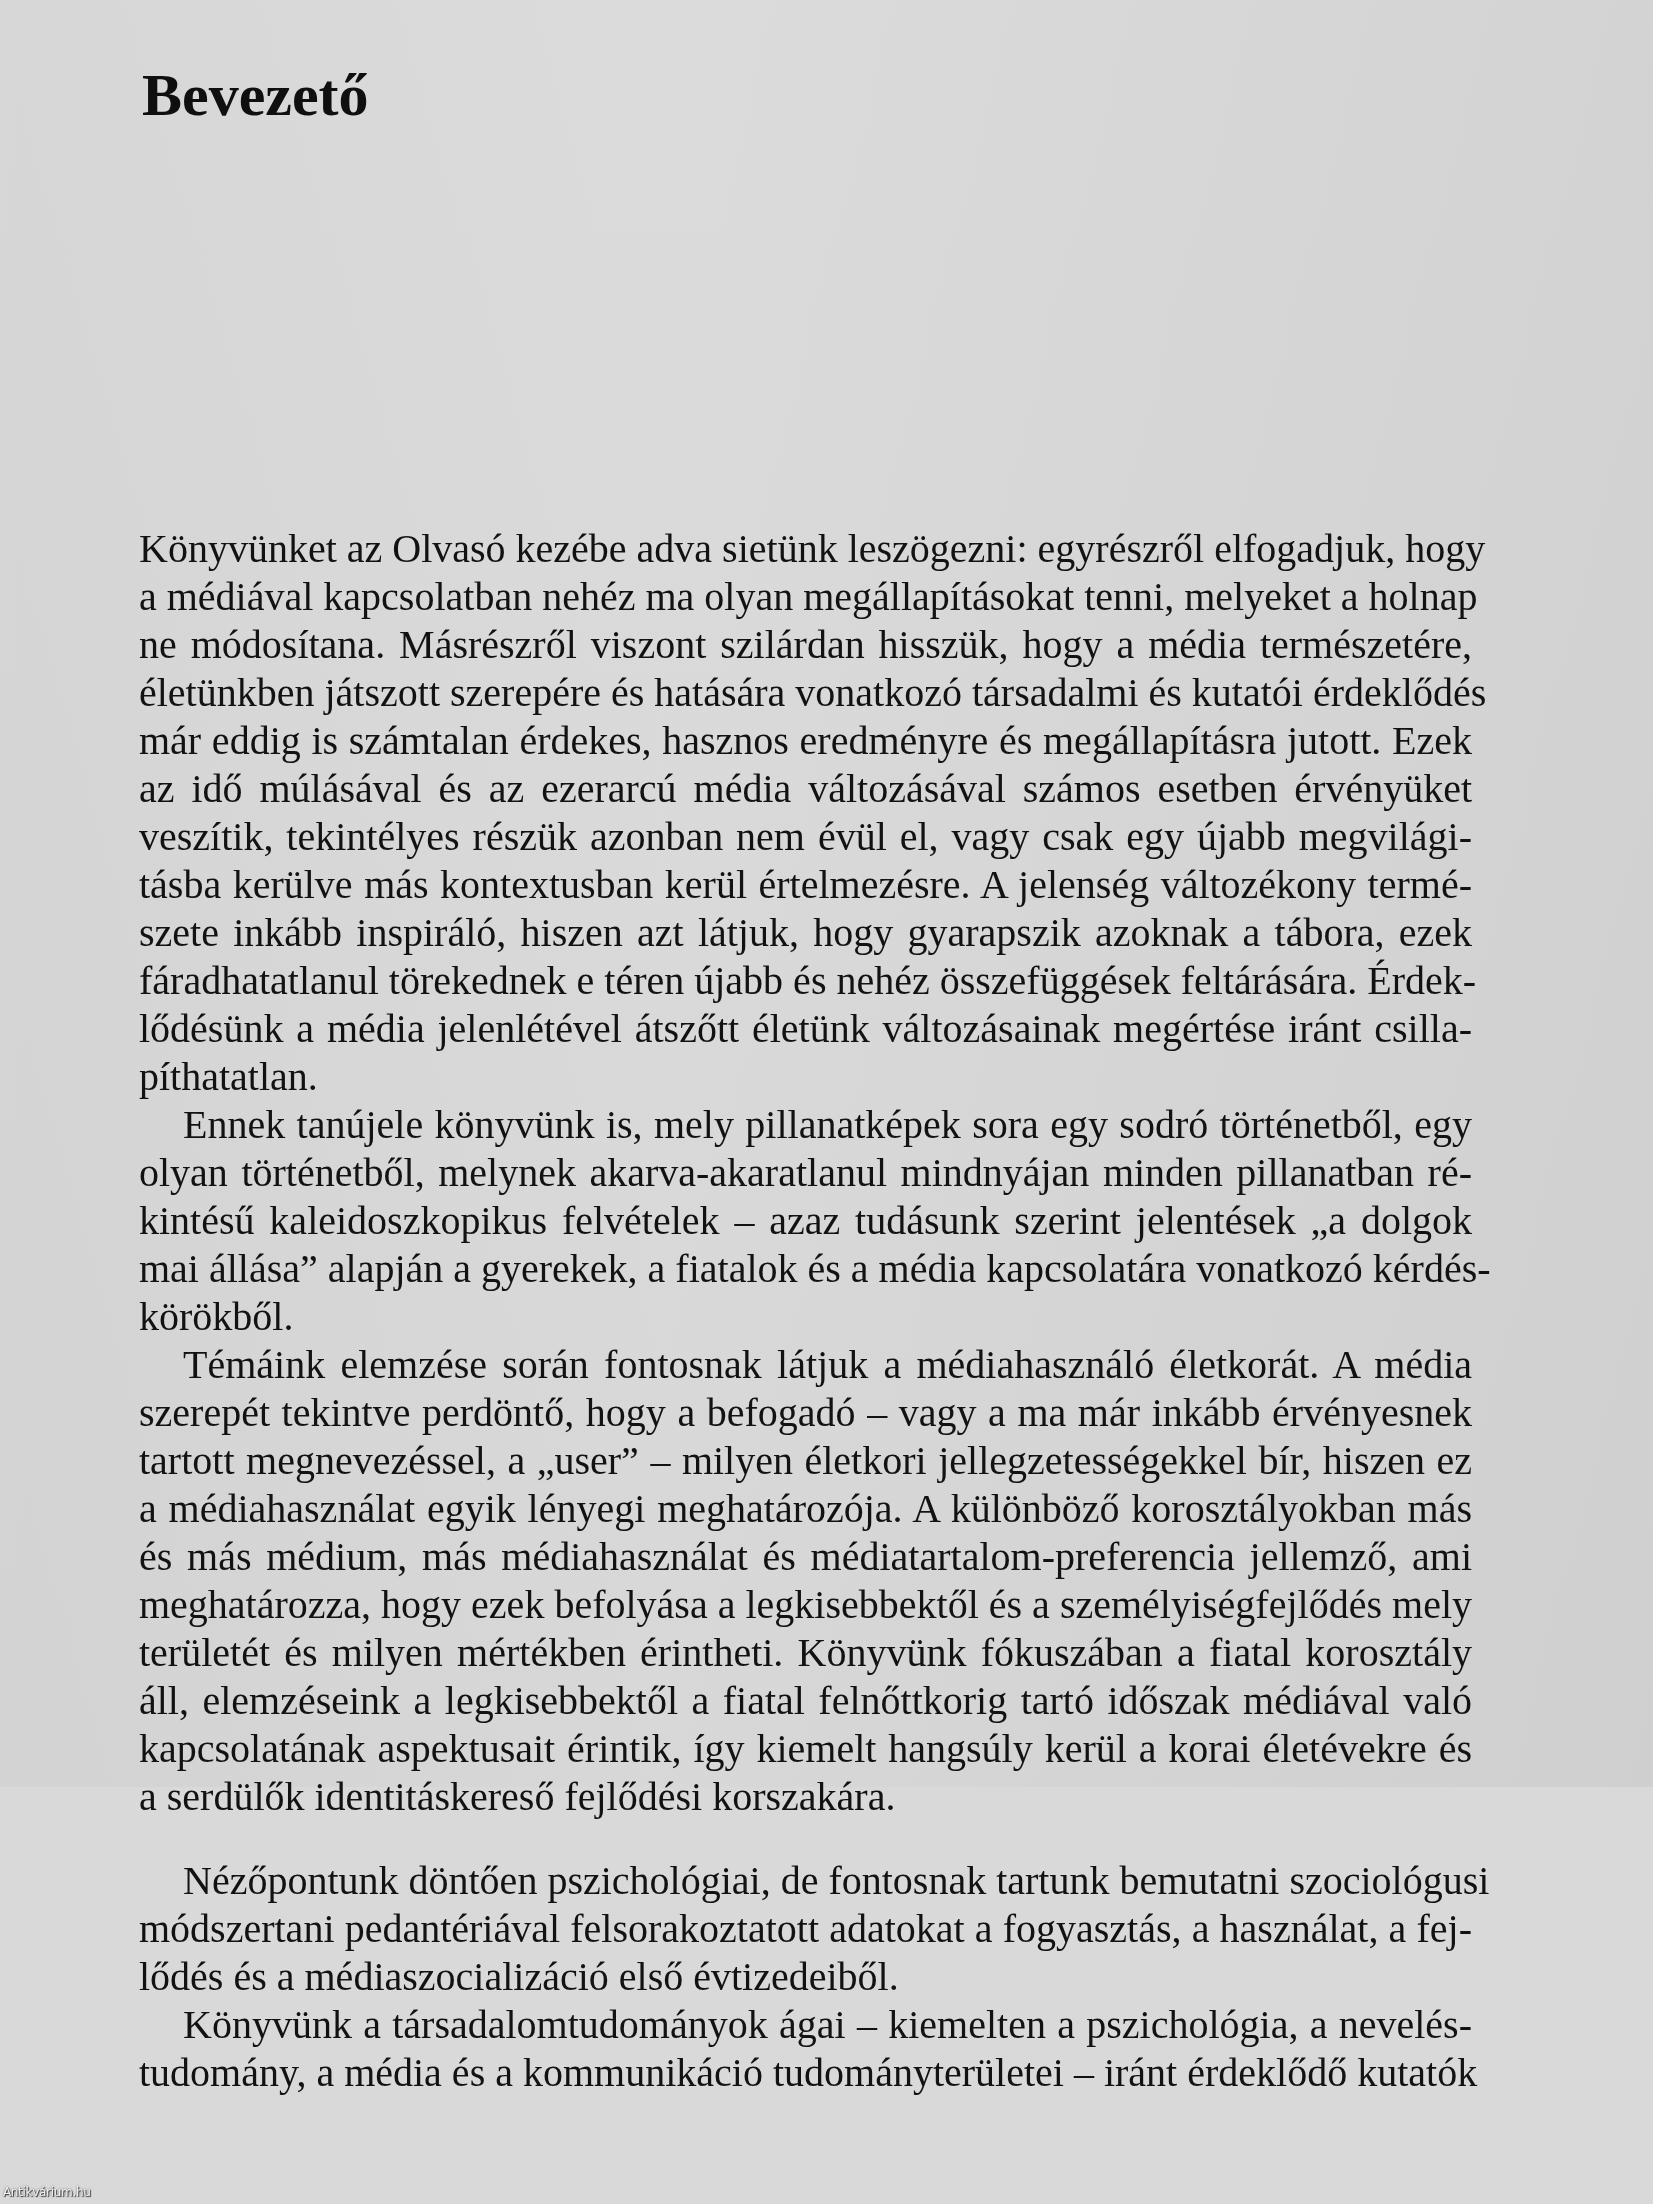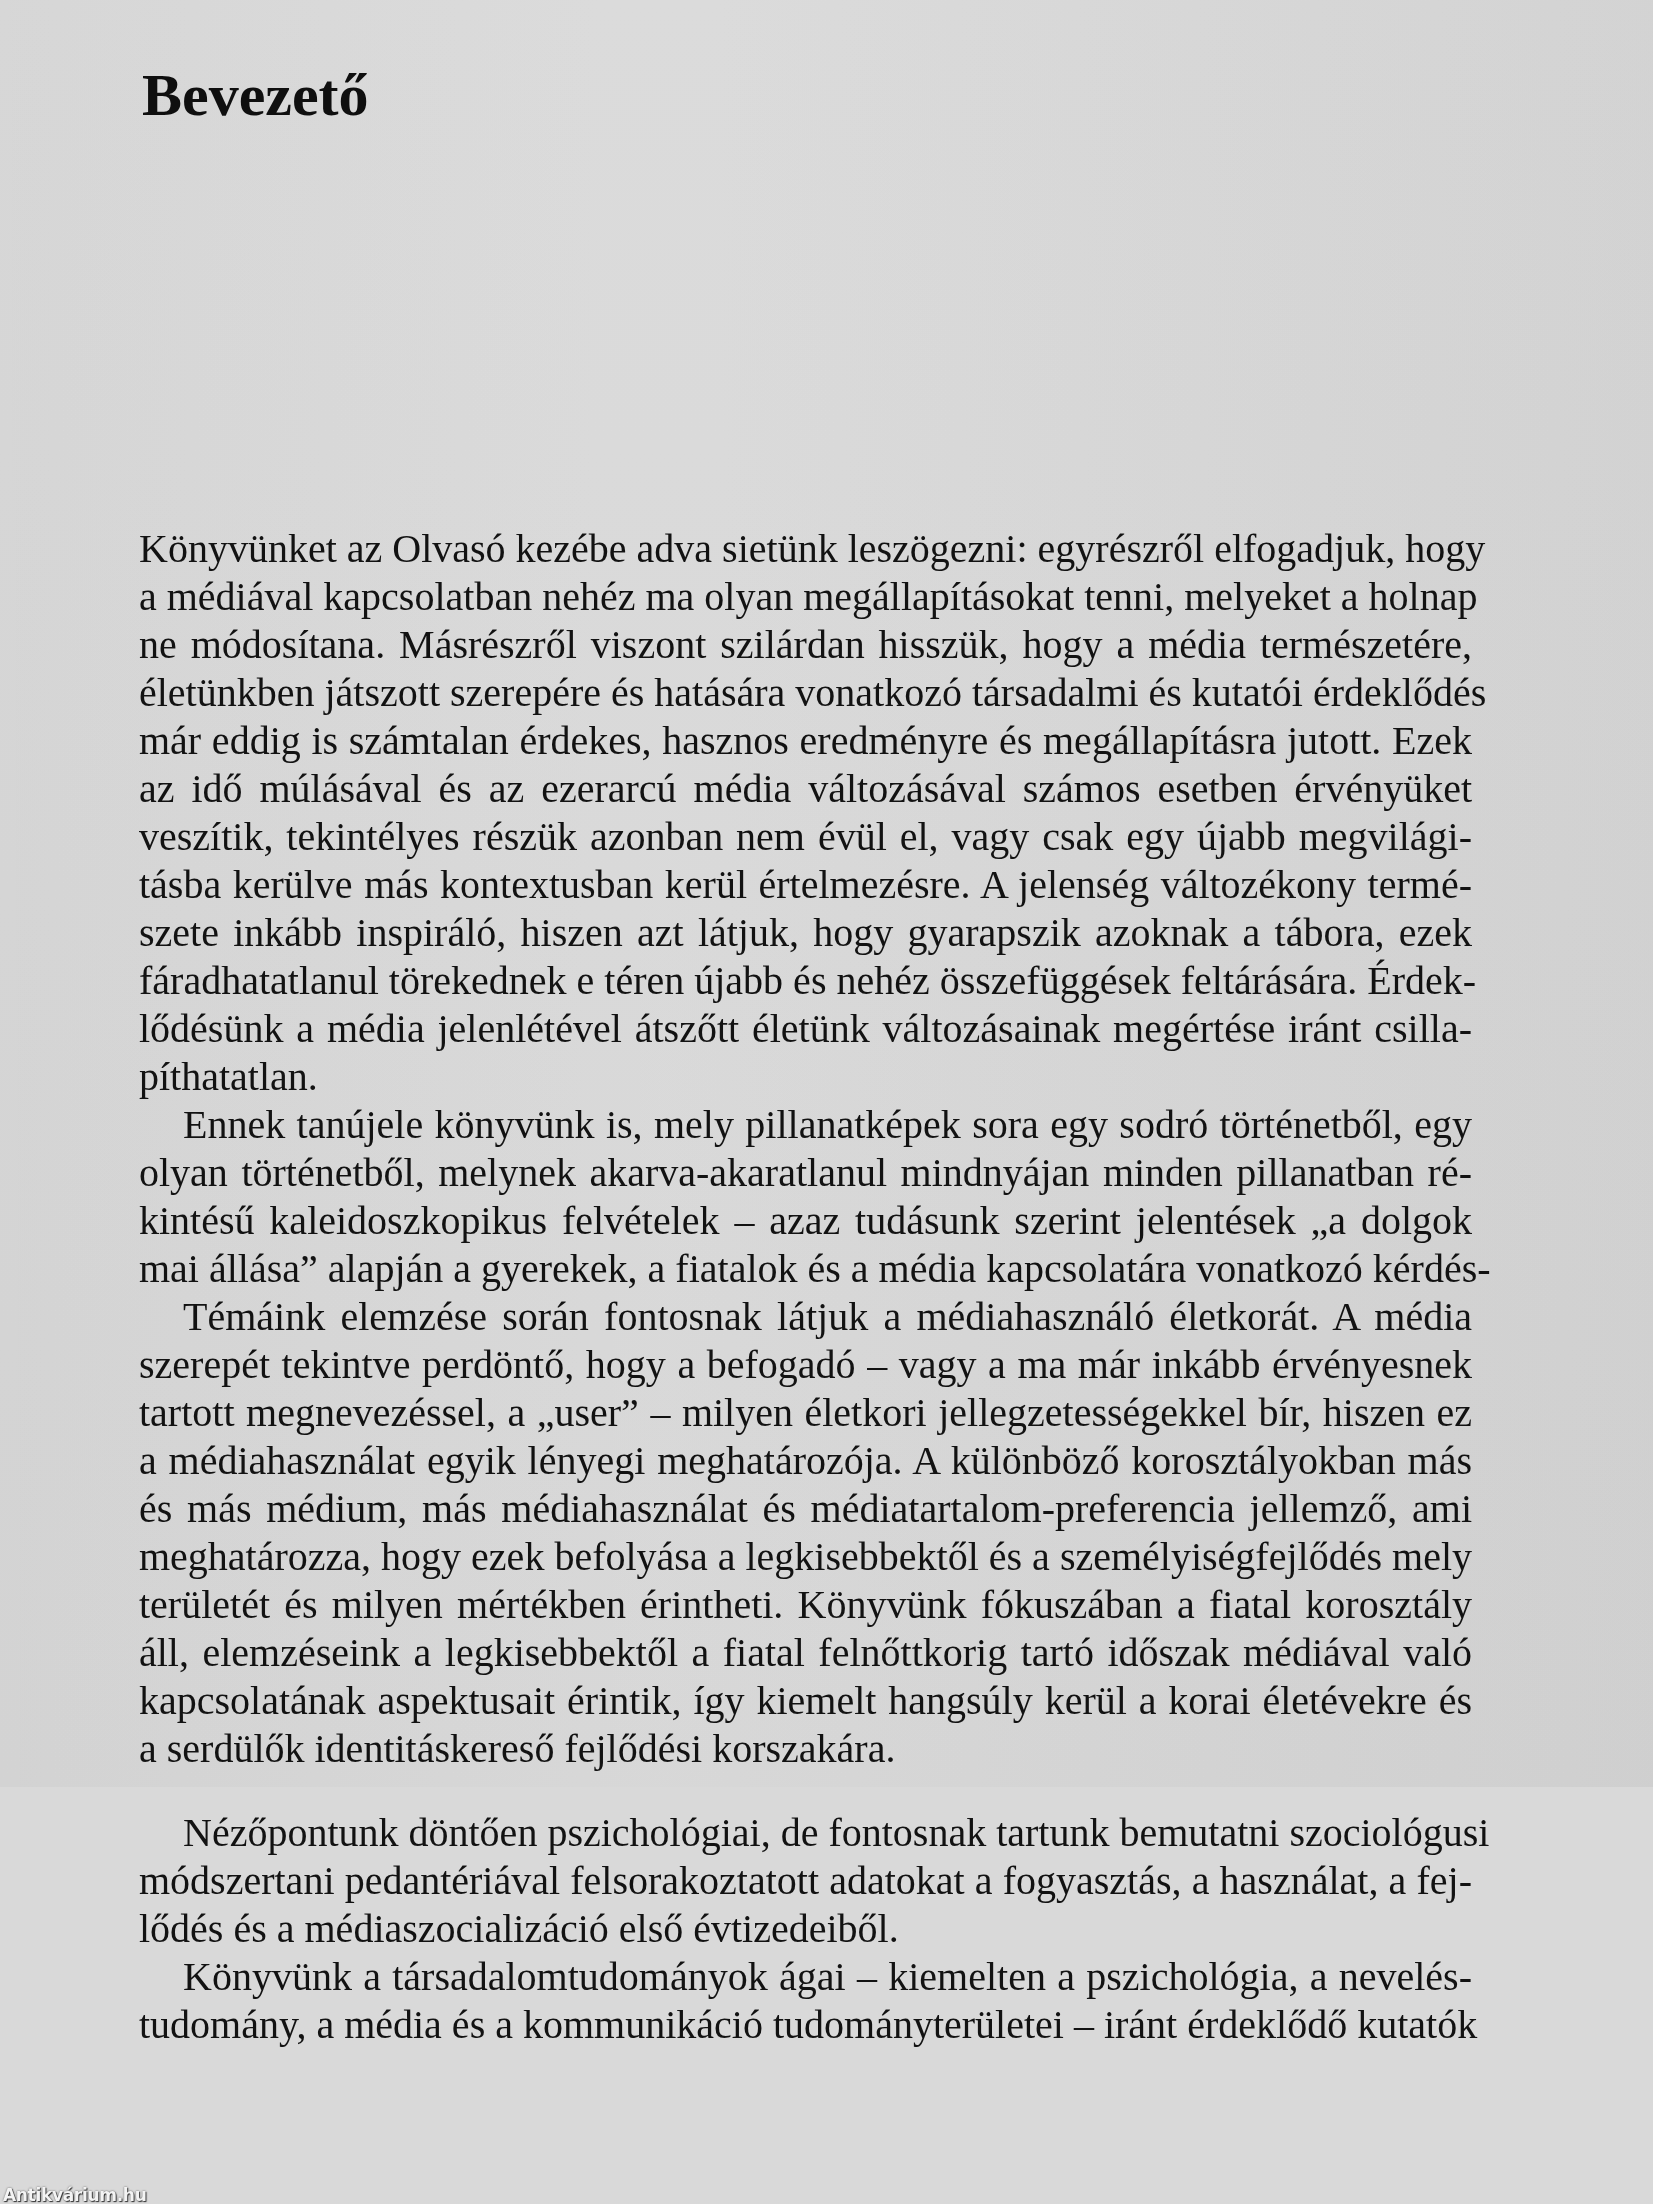--- a/index.html
+++ b/index.html
@@ -61,22 +61,22 @@
       white-space: nowrap;
     }
     .line.last {
       text-align-last: left;
     }
     .watermark {
       position: absolute;
       left: 2.9px;
       top: 2185px;
       font-family: "DejaVu Sans", "Liberation Sans", sans-serif;
-      font-weight: bold;
-      font-size: 17px;
+      font-weight: normal;
+      font-size: 12px;
       letter-spacing: -0.3px;
       color: #f4f4f4;
       text-shadow: 1px 1px 1px #333, 0 0 1.9px #555;
     }
   </style>
 </head>
 <body>
 
 <div class="page">
   <h1 class="heading">Bevezető</h1>
@@ -94,20 +94,21 @@
       <span class="line">szete inkább inspiráló, hiszen azt látjuk, hogy gyarapszik azoknak a tábora, ezek</span>
       <span class="line">fáradhatatlanul törekednek e téren újabb és nehéz összefüggések feltárására. Érdek-</span>
       <span class="line">lődésünk a média jelenlétével átszőtt életünk változásainak megértése iránt csilla-</span>
       <span class="line last">píthatatlan.</span>
     </p>
     <p class="para indent" style="text-indent: 0px;">
       <span class="line" style="padding-left: 44px;">Ennek tanújele könyvünk is, mely pillanatképek sora egy sodró történetből, egy</span>
       <span class="line">olyan történetből, melynek akarva-akaratlanul mindnyájan minden pillanatban ré-</span>
       <span class="line">kintésű kaleidoszkopikus felvételek – azaz tudásunk szerint jelentések „a dolgok</span>
       <span class="line">mai állása” alapján a gyerekek, a fiatalok és a média kapcsolatára vonatkozó kérdés-</span>
+      <span class="line last">körökből.</span>
     </p>
     <p class="para indent" style="text-indent: 0px;">
       <span class="line" style="padding-left: 44px;">Témáink elemzése során fontosnak látjuk a médiahasználó életkorát. A média</span>
       <span class="line">szerepét tekintve perdöntő, hogy a befogadó – vagy a ma már inkább érvényesnek</span>
       <span class="line">tartott megnevezéssel, a „user” – milyen életkori jellegzetességekkel bír, hiszen ez</span>
       <span class="line">a médiahasználat egyik lényegi meghatározója. A különböző korosztályokban más</span>
       <span class="line">és más médium, más médiahasználat és médiatartalom-preferencia jellemző, ami</span>
       <span class="line">meghatározza, hogy ezek befolyása a legkisebbektől és a személyiségfejlődés mely</span>
       <span class="line">területét és milyen mértékben érintheti. Könyvünk fókuszában a fiatal korosztály</span>
       <span class="line">áll, elemzéseink a legkisebbektől a fiatal felnőttkorig tartó időszak médiával való</span>

